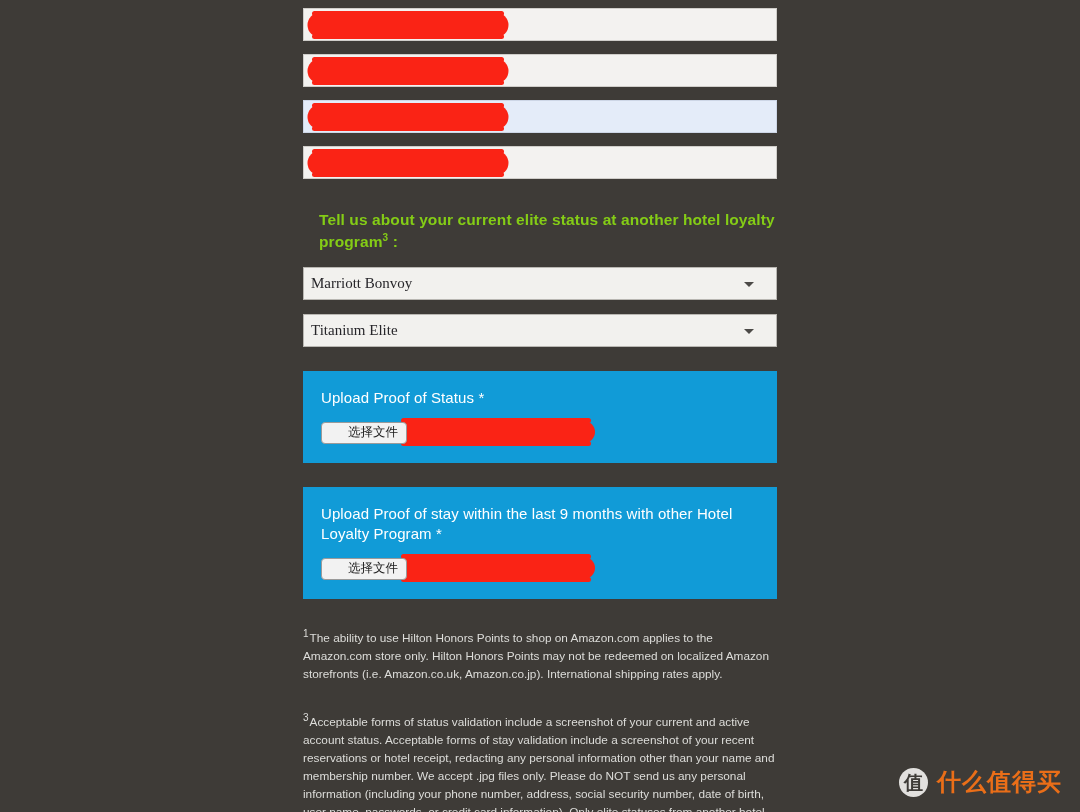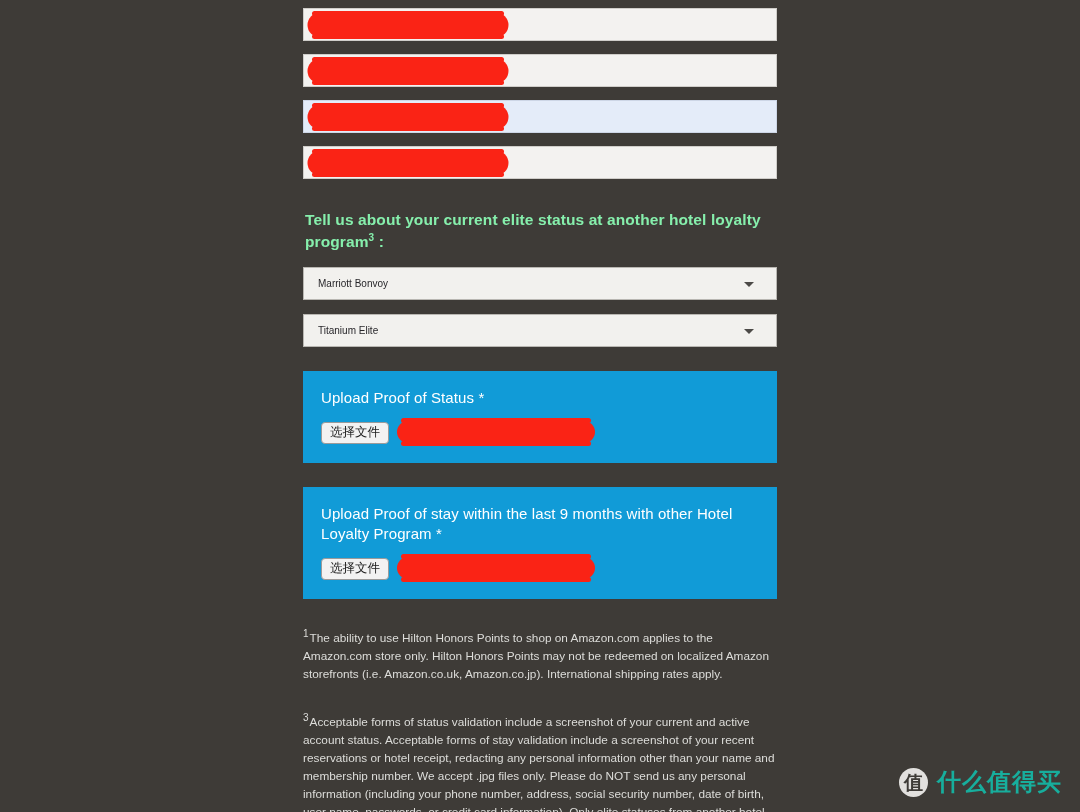--- a/index.html
+++ b/index.html
@@ -58,49 +58,49 @@
     background: #fa2315;
     border-radius: 3px;
   }
   .redaction::before { top: -3px; }
   .redaction::after  { bottom: -3px; }
 
   .fields-block { padding-top: 8px; }
 
   
   .section-heading {
-    color: #86efac;
+    color: #84cc16;
     font-size: 15.5px;
     font-weight: bold;
     line-height: 1.42;
-    margin: 30px 0 14px 2px;
+    margin: 30px 0 14px 16px;
     letter-spacing: 0.1px;
   }
   .section-heading sup {
     font-size: 10px;
     vertical-align: super;
     line-height: 0;
   }
 
   
   .select {
     position: relative;
     height: 33px;
     background: #f2f1ee;
     border: 1px solid #b9b7b2;
     box-sizing: border-box;
     margin-bottom: 14px;
     display: flex;
     align-items: center;
   }
   .select-value {
-    font-size: 10px;
+    font-size: 15px;
     color: #27262a;
-    padding-left: 14px;
-    font-family: Liberation Sans, sans-serif;
+    padding-left: 7px;
+    font-family: Liberation Serif, serif;
   }
   .caret {
     position: absolute;
     right: 22px;
     top: 50%;
     margin-top: -2px;
     width: 0;
     height: 0;
     border-left: 5px solid transparent;
     border-right: 5px solid transparent;
@@ -127,21 +127,21 @@
     display: flex;
     align-items: center;
     height: 24px;
   }
   .choose-file {
     background: #f2f2f2;
     border: 1px solid #9a9a9a;
     border-radius: 4px;
     font-size: 12.5px;
     color: #1a1a1a;
-    padding: 3px 8px 4px 8px;
+    padding: 3px 8px 4px 26px;
     line-height: 1;
     font-family: "Liberation Sans", sans-serif;
     white-space: nowrap;
     position: relative;
     z-index: 2;
   }
   .file-redaction {
     position: absolute;
     left: 76px;
     top: 0px;
@@ -205,21 +205,21 @@
     border-radius: 50%;
     background: #f0efed;
     color: #3e3b37;
     font-size: 19px;
     line-height: 29px;
     text-align: center;
     font-weight: bold;
     font-family: "DejaVu Sans", sans-serif;
   }
   .watermark-text {
-    color: #14b8a6;
+    color: #f97316;
     font-size: 24px;
     font-weight: bold;
     letter-spacing: 1px;
     font-family: Liberation Sans, sans-serif;
   }
 </style>
 </head>
 <body>
 
 <div class="page">

